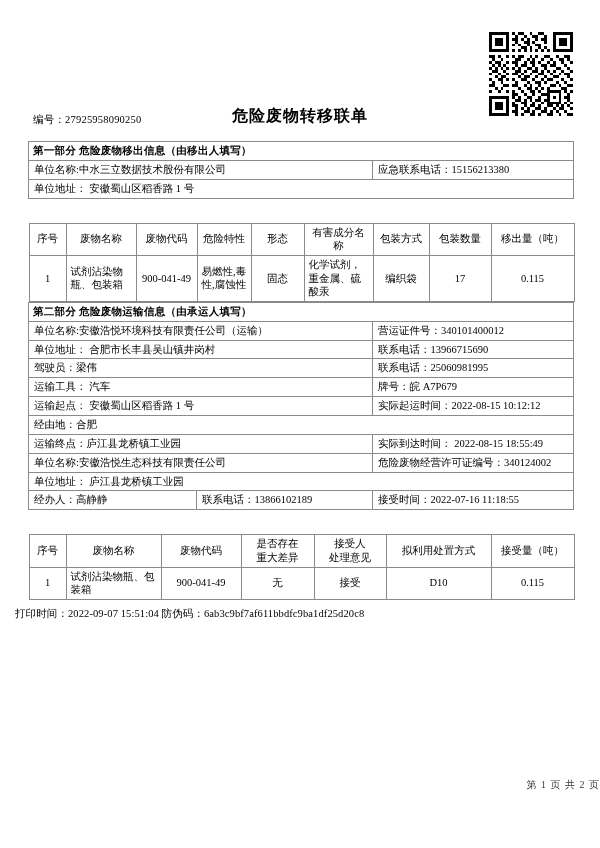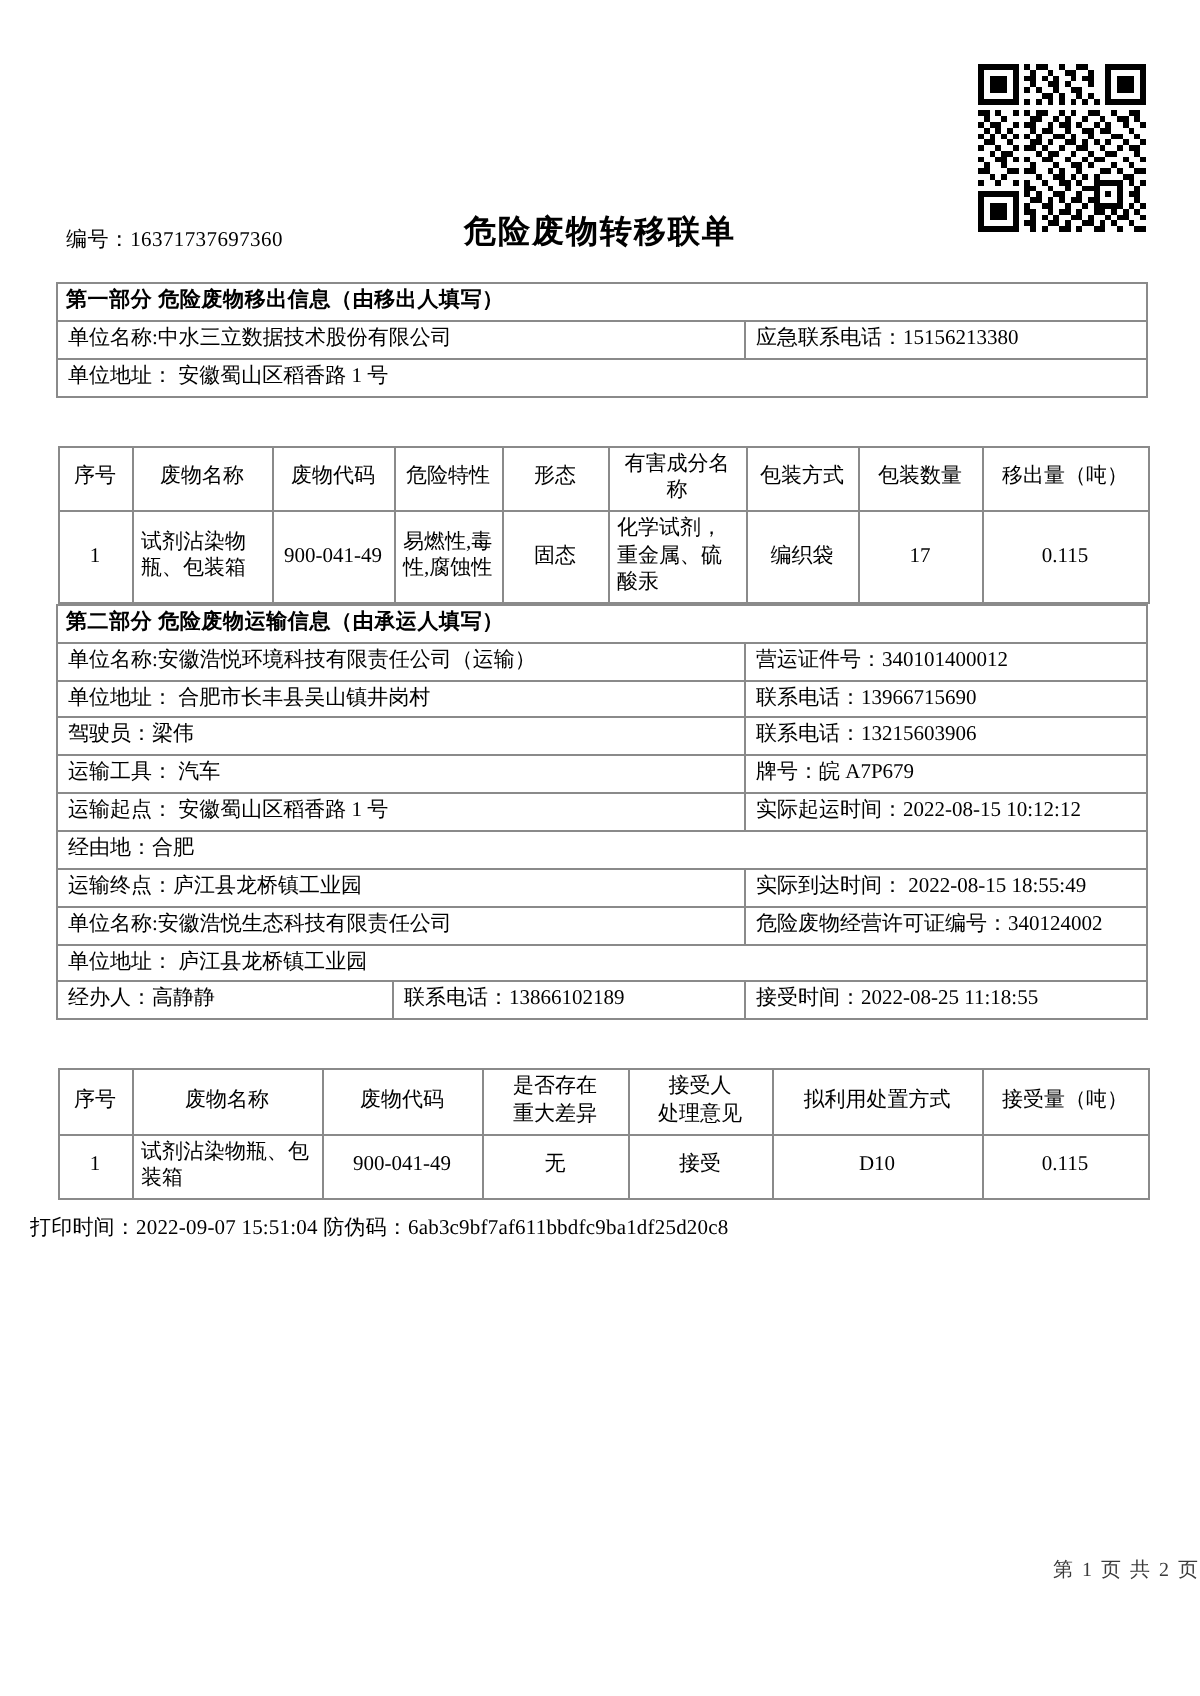--- a/index.html
+++ b/index.html
@@ -369,21 +369,21 @@
           <rect x="11" y="28" width="1" height="1"></rect>
         <rect x="14" y="28" width="2" height="1"></rect>
           <rect x="17" y="28" width="1" height="1"></rect>
         <rect x="20" y="28" width="2" height="1"></rect>
           <rect x="24" y="28" width="1" height="1"></rect>
         <rect x="27" y="28" width="2" height="1"></rect>
       </g>
     </svg>
   </div>
 
-  <div class="doc-no">编号：16371737697360</div>
+  <div class="doc-no">编号：27925958090250</div>
 
   <div class="doc-title">危险废物转移联单</div>
 
   <table class="main">
     <colgroup>
       <col style="width:37px">
       <col style="width:70px">
       <col style="width:61px">
       <col style="width:54px">
       <col style="width:53px">
@@ -452,21 +452,21 @@
     <tr>
       <td colspan="6" class="lbl-cell">单位名称:安徽浩悦环境科技有限责任公司（运输）</td>
       <td colspan="3" class="lbl-cell">营运证件号：340101400012</td>
     </tr>
     <tr>
       <td colspan="6" class="lbl-cell">单位地址： 合肥市长丰县吴山镇井岗村</td>
       <td colspan="3" class="lbl-cell">联系电话：13966715690</td>
     </tr>
     <tr>
       <td colspan="6" class="lbl-cell">驾驶员：梁伟</td>
-      <td colspan="3" class="lbl-cell">联系电话：13215603906</td>
+      <td colspan="3" class="lbl-cell">联系电话：25060981995</td>
     </tr>
     <tr>
       <td colspan="6" class="lbl-cell">运输工具： 汽车</td>
       <td colspan="3" class="lbl-cell">牌号：皖 A7P679</td>
     </tr>
     <tr>
       <td colspan="6" class="lbl-cell">运输起点： 安徽蜀山区稻香路 1 号</td>
       <td colspan="3" class="lbl-cell">实际起运时间：2022-08-15  10:12:12</td>
     </tr>
     <tr>
@@ -480,21 +480,21 @@
     <tr>
       <td colspan="6" class="lbl-cell">单位名称:安徽浩悦生态科技有限责任公司</td>
       <td colspan="3" class="lbl-cell">危险废物经营许可证编号：340124002</td>
     </tr>
     <tr>
       <td colspan="9" class="lbl-cell">单位地址： 庐江县龙桥镇工业园</td>
     </tr>
     <tr>
       <td colspan="3" class="lbl-cell">经办人：高静静</td>
       <td colspan="3" class="lbl-cell">联系电话：13866102189</td>
-      <td colspan="3" class="lbl-cell">接受时间：2022-08-25  11:18:55</td>
+      <td colspan="3" class="lbl-cell">接受时间：2022-07-16  11:18:55</td>
     </tr>
     <tr>
       <td colspan="9" class="goods-holder">
         <table class="goods">
           <colgroup>
             <col style="width:37px">
             <col style="width:95px">
             <col style="width:80px">
             <col style="width:73px">
             <col style="width:72px">

